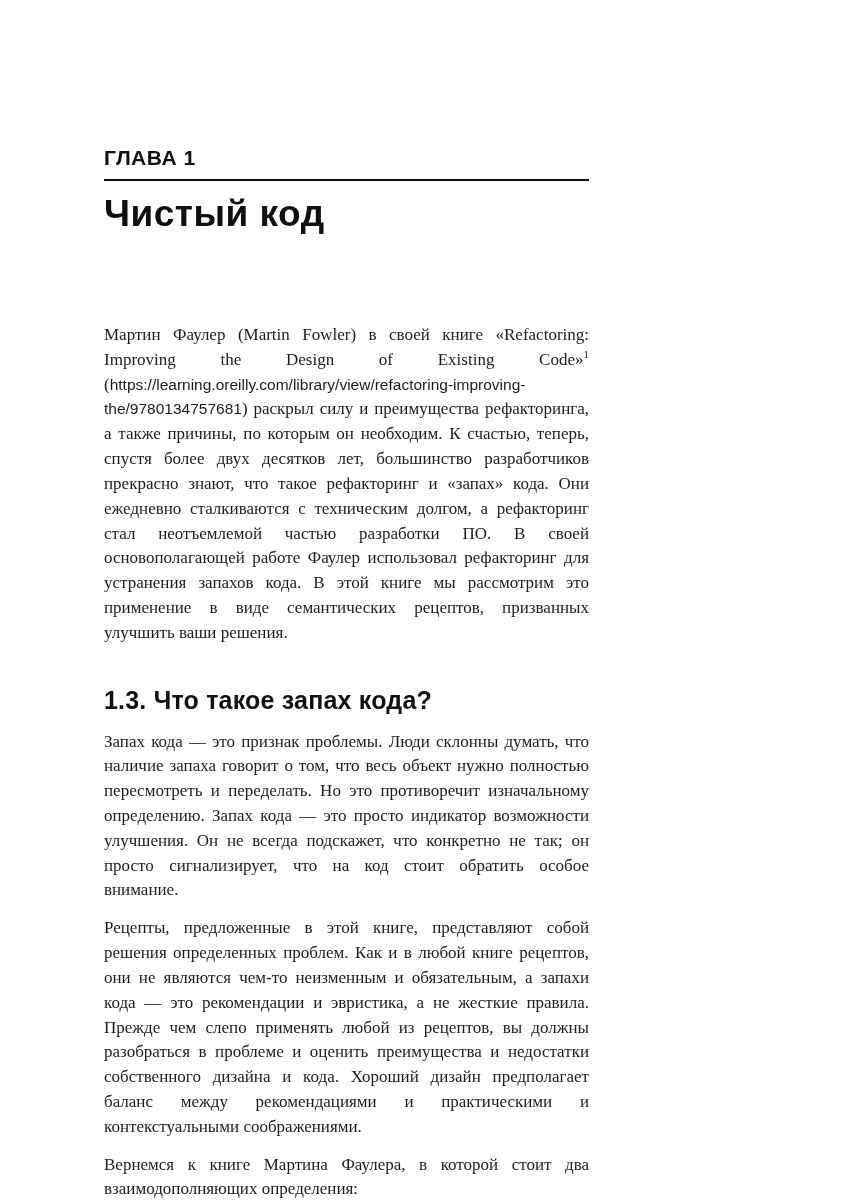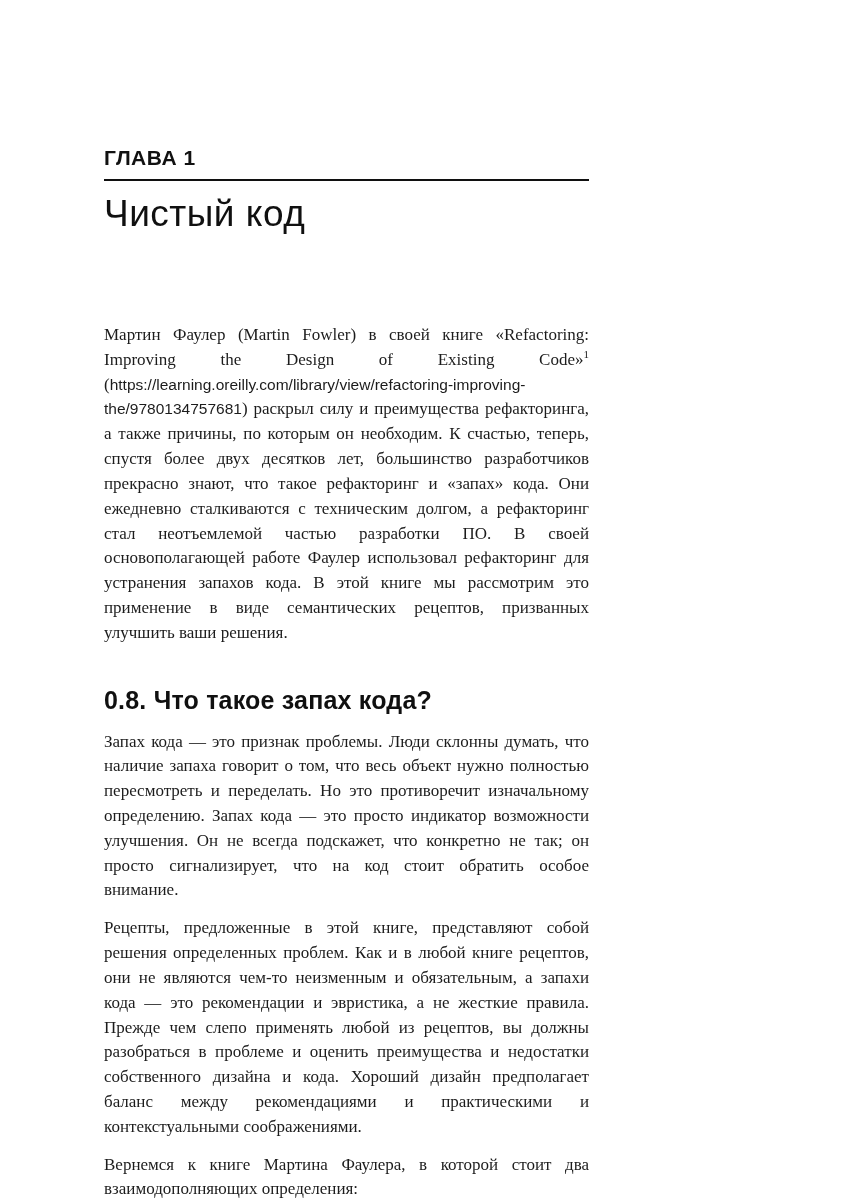--- a/index.html
+++ b/index.html
@@ -34,21 +34,21 @@
   }
 
   .chapter-rule {
     border: none;
     border-top: 2.5px solid #101010;
     margin: 9px 0 0 0;
   }
 
   .chapter-title {
     font-family: "Liberation Sans", sans-serif;
-    font-weight: 400;
+    font-weight: 700;
     font-size: 37px;
     letter-spacing: 0.5px;
     margin-top: 12px;
     color: #101010;
   }
 
   
   .content {
     margin-top: 88px;
   }
@@ -119,21 +119,21 @@
   <header>
     <div class="chapter-label">ГЛАВА 1</div>
     <hr class="chapter-rule">
     <h1 class="chapter-title">Чистый код</h1>
   </header>
 
   <main class="content">
 
     <p class="body-par"><span>Мартин Фаулер (Martin Fowler) в своей книге «Refactoring: Improving the Design of Existing Code»</span><sup class="fn-ref">1</sup><span> (</span><span class="url">https://learning.oreilly.com/library/view/refactoring-improving-the/9780134757681</span><span>) раскрыл силу и преимущества рефакторинга, а также причины, по которым он необходим. К счастью, теперь, спустя более двух десятков лет, большинство разработчиков прекрасно знают, что такое рефакторинг и «запах» кода. Они ежедневно сталкиваются с техническим долгом, а рефакторинг стал неотъемлемой частью разработки ПО. В своей основополагающей работе Фаулер использовал рефакторинг для устранения запахов кода. В этой книге мы рассмотрим это применение в виде семантических рецептов, призванных улучшить ваши решения.</span></p>
 
-    <h2 class="section-heading">0.8. Что такое запах кода?</h2>
+    <h2 class="section-heading">1.3. Что такое запах кода?</h2>
 
     <p class="body-par">Запах кода — это признак проблемы. Люди склонны думать, что наличие запаха говорит о том, что весь объект нужно полностью пересмотреть и переделать. Но это противоречит изначальному определению. Запах кода — это просто индикатор возможности улучшения. Он не всегда подскажет, что конкретно не так; он просто сигнализирует, что на код стоит обратить особое внимание.</p>
 
     <p class="body-par">Рецепты, предложенные в этой книге, представляют собой решения определенных проблем. Как и в любой книге рецептов, они не являются чем-то неизменным и обязательным, а запахи кода — это рекомендации и эвристика, а не жесткие правила. Прежде чем слепо применять любой из рецептов, вы должны разобраться в проблеме и оценить преимущества и недостатки собственного дизайна и кода. Хороший дизайн предполагает баланс между рекомендациями и практическими и контекстуальными соображениями.</p>
 
 
     <p class="body-par">Вернемся к книге Мартина Фаулера, в которой стоит два взаимодополняющих определения:</p>
 
   </main>
 

